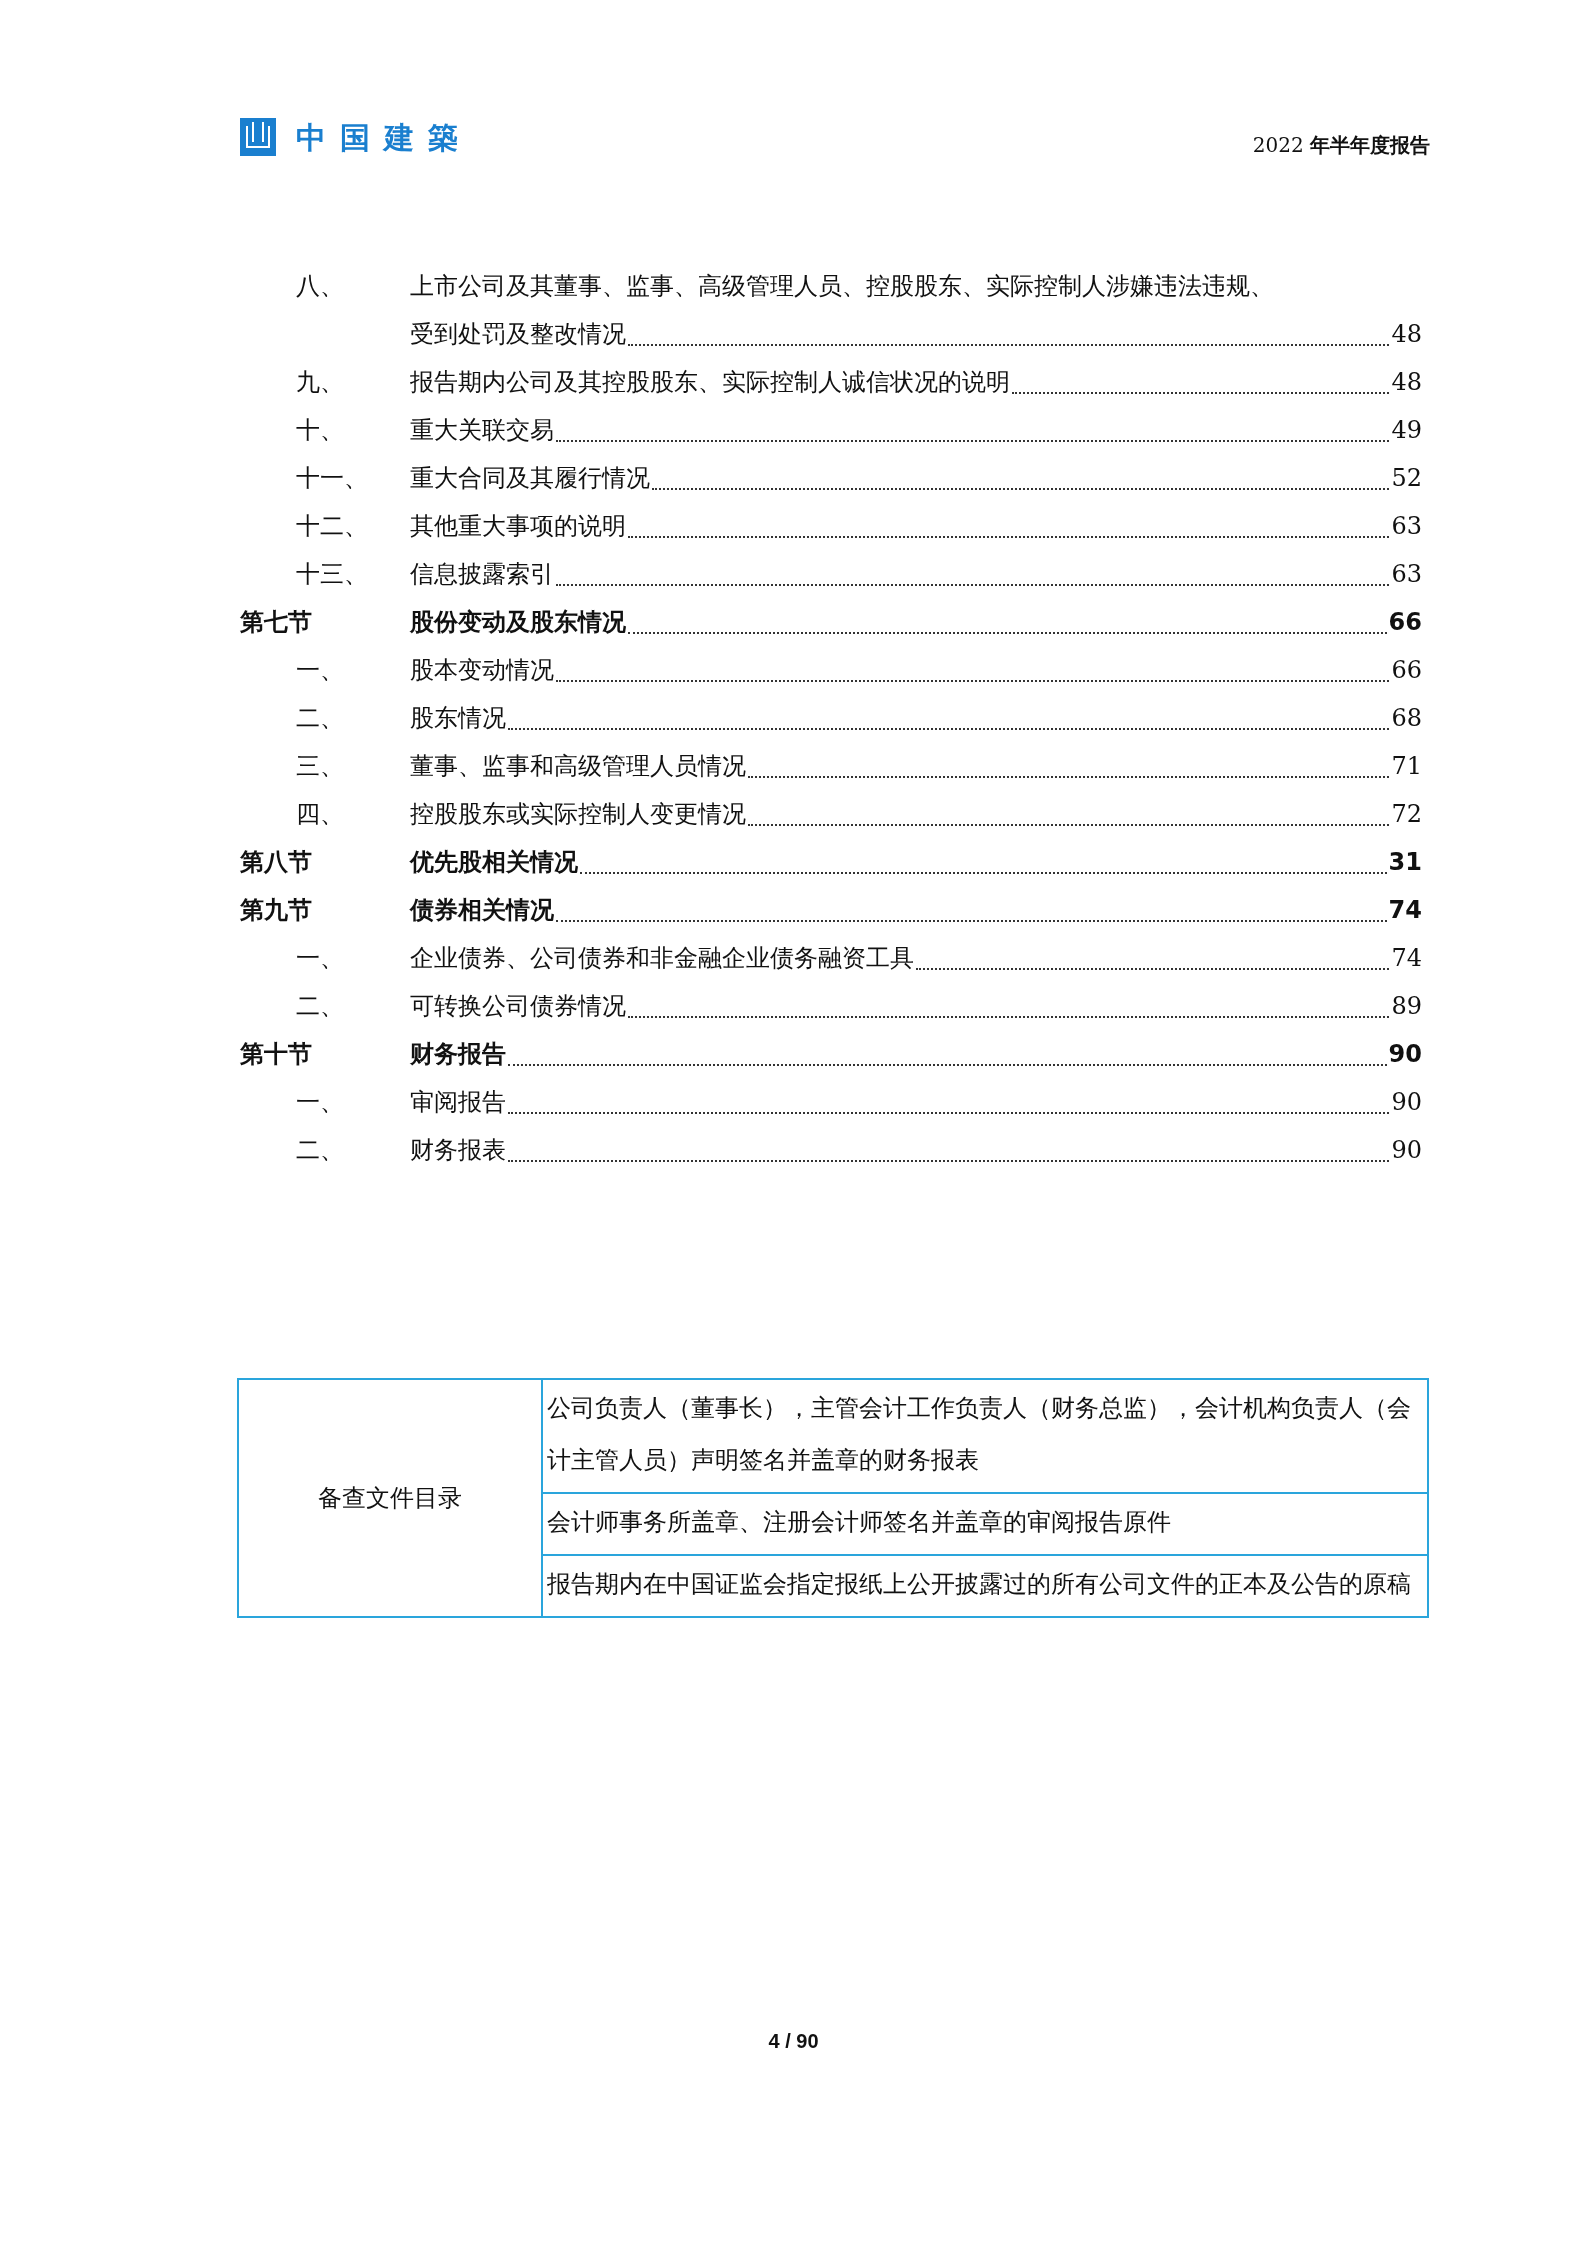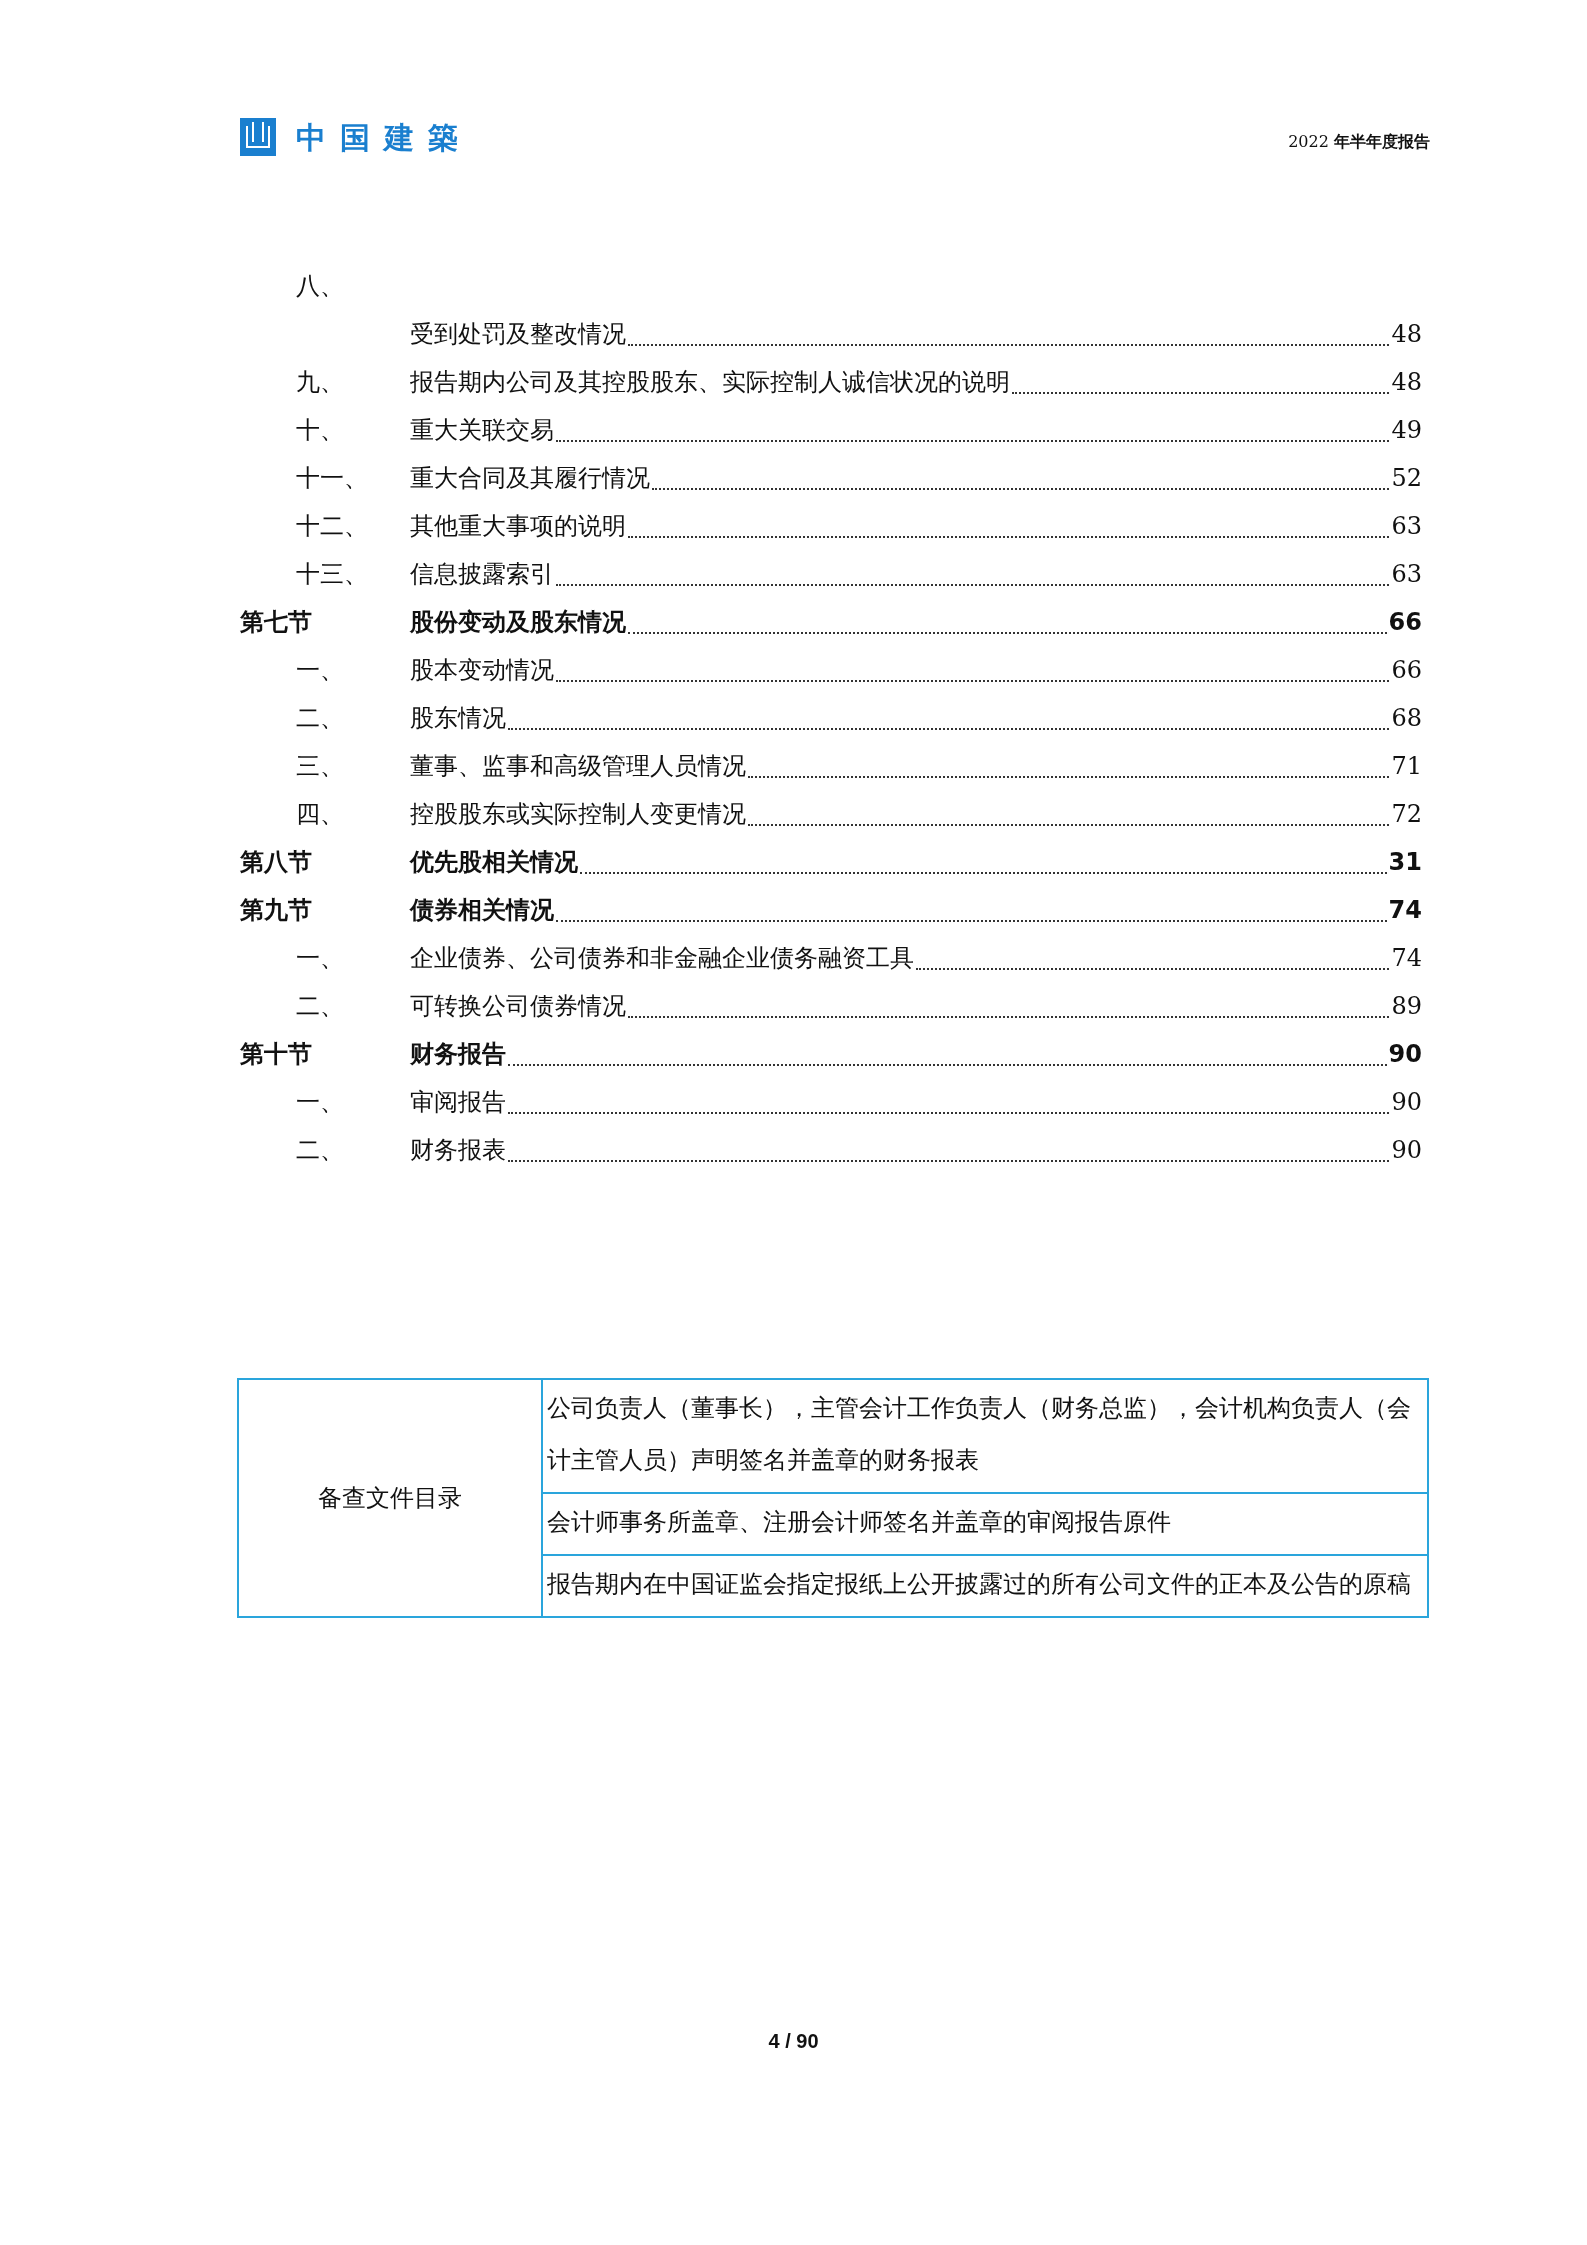--- a/index.html
+++ b/index.html
@@ -3,21 +3,21 @@
   <meta charset="utf-8">
   <style>
     html, body { margin:0; padding:0; background:#ffffff; }
     body { width:1587px; height:2245px; position:relative; font-family:"DejaVu Serif", "Liberation Serif", serif; color:#111; overflow:hidden; }
     .header { position:absolute; left:240px; top:118px; width:1190px; height:60px; }
     .logo { position:absolute; left:0; top:0; display:flex; align-items:flex-start; }
     .logo-mark { width:36px; height:38px; background:#1a7fcf; position:relative; margin-right:20px; }
     .logo-mark::before { content:""; position:absolute; left:6px; top:8px; width:24px; height:22px; border:2px solid #fff; border-top:none; box-sizing:border-box; }
     .logo-mark::after { content:""; position:absolute; left:12px; top:4px; width:12px; height:20px; border-left:2px solid #fff; border-right:2px solid #fff; box-sizing:border-box; }
     .logo-text { color:#1a7fcf; font-family:"DejaVu Sans", sans-serif; font-weight:bold; font-size:30px; letter-spacing:14px; }
-    .report-title { position:absolute; right:0; top:14px; font-size:16px; color:#111; }
+    .report-title { position:absolute; right:0; top:14px; font-size:20px; color:#111; }
     .report-title .cn { font-family:"DejaVu Sans", sans-serif; font-weight:bold; }
     .toc { position:absolute; left:240px; top:262px; width:1182px; }
     .toc-row { display:flex; align-items:flex-end; font-size:24px; line-height:48px; }
     .toc-row .num { width:170px; flex:none; }
     .toc-row.sub .num { padding-left:56px; box-sizing:border-box; width:170px; }
     .toc-row .title { flex:none; }
     .toc-row .dots { flex:1; border-bottom:2px dotted #333; margin:0 2px 12px 2px; }
     .toc-row .page { flex:none; }
     .toc-row.section { font-weight:bold; font-family:"DejaVu Sans", sans-serif; }
     .toc-row.section .num { padding-left:0; }
@@ -42,20 +42,21 @@
   <div class="report-title">
     <span>2022</span>
     <span class="cn">年半年度报告</span>
   </div>
 </div>
 
 <div class="toc">
   <div class="toc-row sub wrap">
     <div class="wrap-line1">
       <span class="num" style="padding-left:56px;width:170px;box-sizing:border-box;">八、</span>
+      <span class="title">上市公司及其董事、监事、高级管理人员、控股股东、实际控制人涉嫌违法违规、</span>
     </div>
     <div class="wrap-line2">
       <span class="title">受到处罚及整改情况</span>
       <span class="dots"></span>
       <span class="page">48</span>
     </div>
   </div>
   <div id="toc-list">
       <div class="toc-row sub">
         <span class="num">九、</span>

